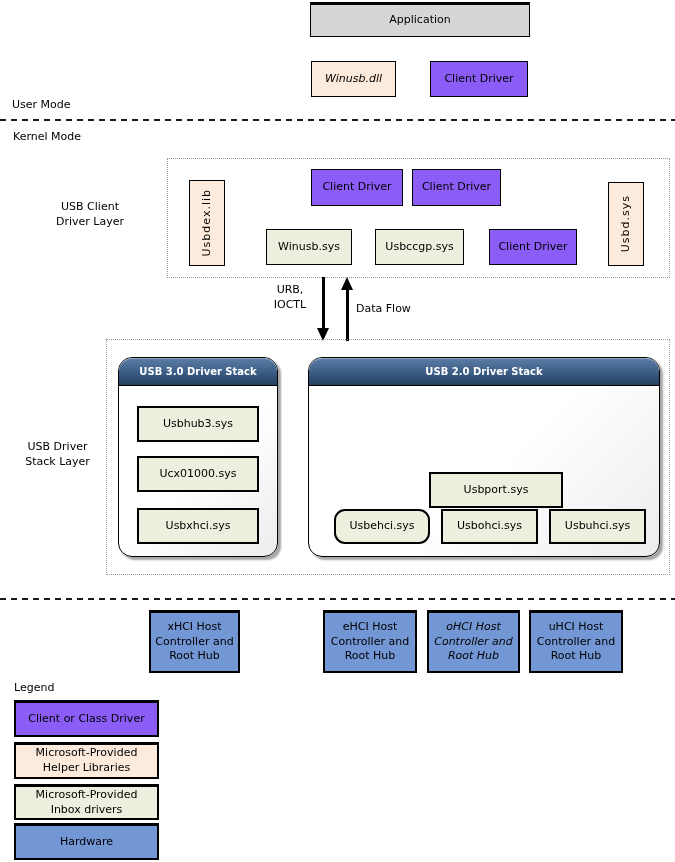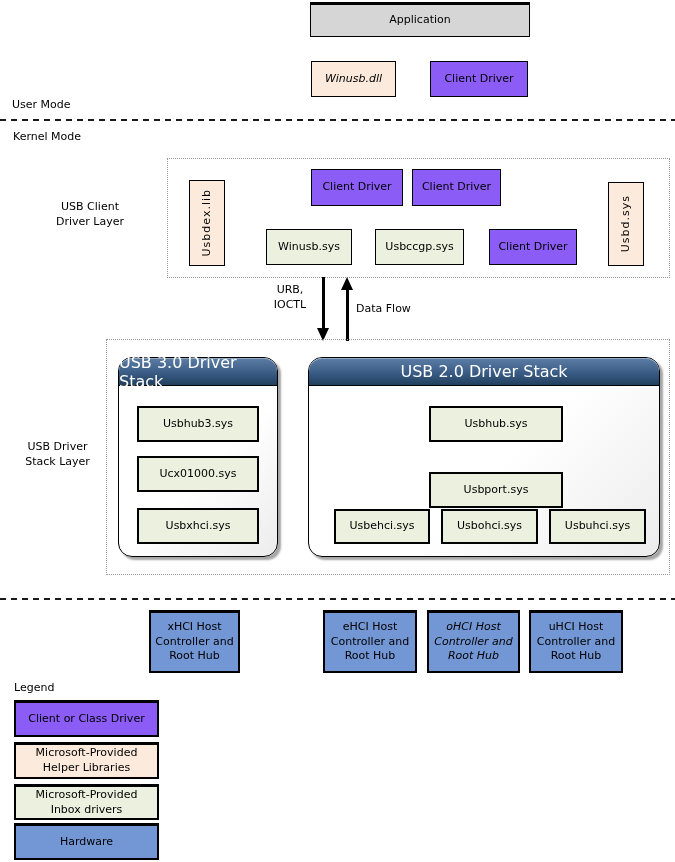--- a/index.html
+++ b/index.html
@@ -33,21 +33,21 @@
   .stack{
     position:absolute;box-sizing:border-box;border:1px solid #000;border-radius:14px;
     background:linear-gradient(135deg,#ffffff 55%,#ececec 100%);
     box-shadow:3px 3px 2px #a6a6a6;
   }
   .stack-header{
     position:absolute;top:0;left:0;right:0;height:28px;box-sizing:border-box;
     border-bottom:1px solid #000;border-radius:13px 13px 0 0;
     background:linear-gradient(180deg,#5b7da6 0%,#3a5c85 55%,#22405e 100%);
     box-shadow:inset 0 1px 0 rgba(255,255,255,0.35);
-    color:#fff;font-weight:normal;font-size:16px;
+    color:#fff;font-weight:bold;font-size:10px;
     display:flex;align-items:center;justify-content:center;
   }
   .shaft{position:absolute;width:3px;background:#000;}
   .ahead-down{position:absolute;width:0;height:0;border-left:6px solid transparent;border-right:6px solid transparent;border-top:13px solid #000;}
   .ahead-up{position:absolute;width:0;height:0;border-left:6px solid transparent;border-right:6px solid transparent;border-bottom:13px solid #000;}
 </style>
 </head>
 <body>
 
 <div class="canvas">
@@ -105,23 +105,22 @@
 
   <div class="stack" style="left:118px;top:357px;width:160px;height:200px;">
     <div class="stack-header">USB 3.0 Driver Stack</div>
     <div class="bx c-green b2" style="left:18px;top:48px;width:122px;height:36px;">Usbhub3.sys</div>
     <div class="bx c-green b2" style="left:18px;top:98px;width:122px;height:36px;">Ucx01000.sys</div>
     <div class="bx c-green b2" style="left:18px;top:150px;width:122px;height:36px;">Usbxhci.sys</div>
   </div>
 
   <div class="stack" style="left:308px;top:357px;width:352px;height:200px;">
     <div class="stack-header">USB 2.0 Driver Stack</div>
-    <div class="bx c-green b2" style="left:120px;top:48px;width:134px;height:36px;">Usbhub.sys</div>
     <div class="bx c-green b2" style="left:120px;top:114px;width:134px;height:36px;">Usbport.sys</div>
-    <div class="bx c-green b2" style="left:25px;top:151px;width:96px;height:35px;">Usbehci.sys</div>
+    <div class="bx c-green b2" style="left:25px;top:151px;width:96px;height:35px;border-radius:11px;">Usbehci.sys</div>
     <div class="bx c-green b2" style="left:132px;top:151px;width:97px;height:35px;">Usbohci.sys</div>
     <div class="bx c-green b2" style="left:240px;top:151px;width:97px;height:35px;">Usbuhci.sys</div>
   </div>
 
   <div class="dashline" style="top:598px;"></div>
 
   <div class="bx c-hw ml" style="left:149px;top:610px;width:91px;height:63px;">xHCI Host
 Controller and
 Root Hub</div>
   <div class="bx c-hw ml" style="left:323px;top:610px;width:94px;height:63px;">eHCI Host

